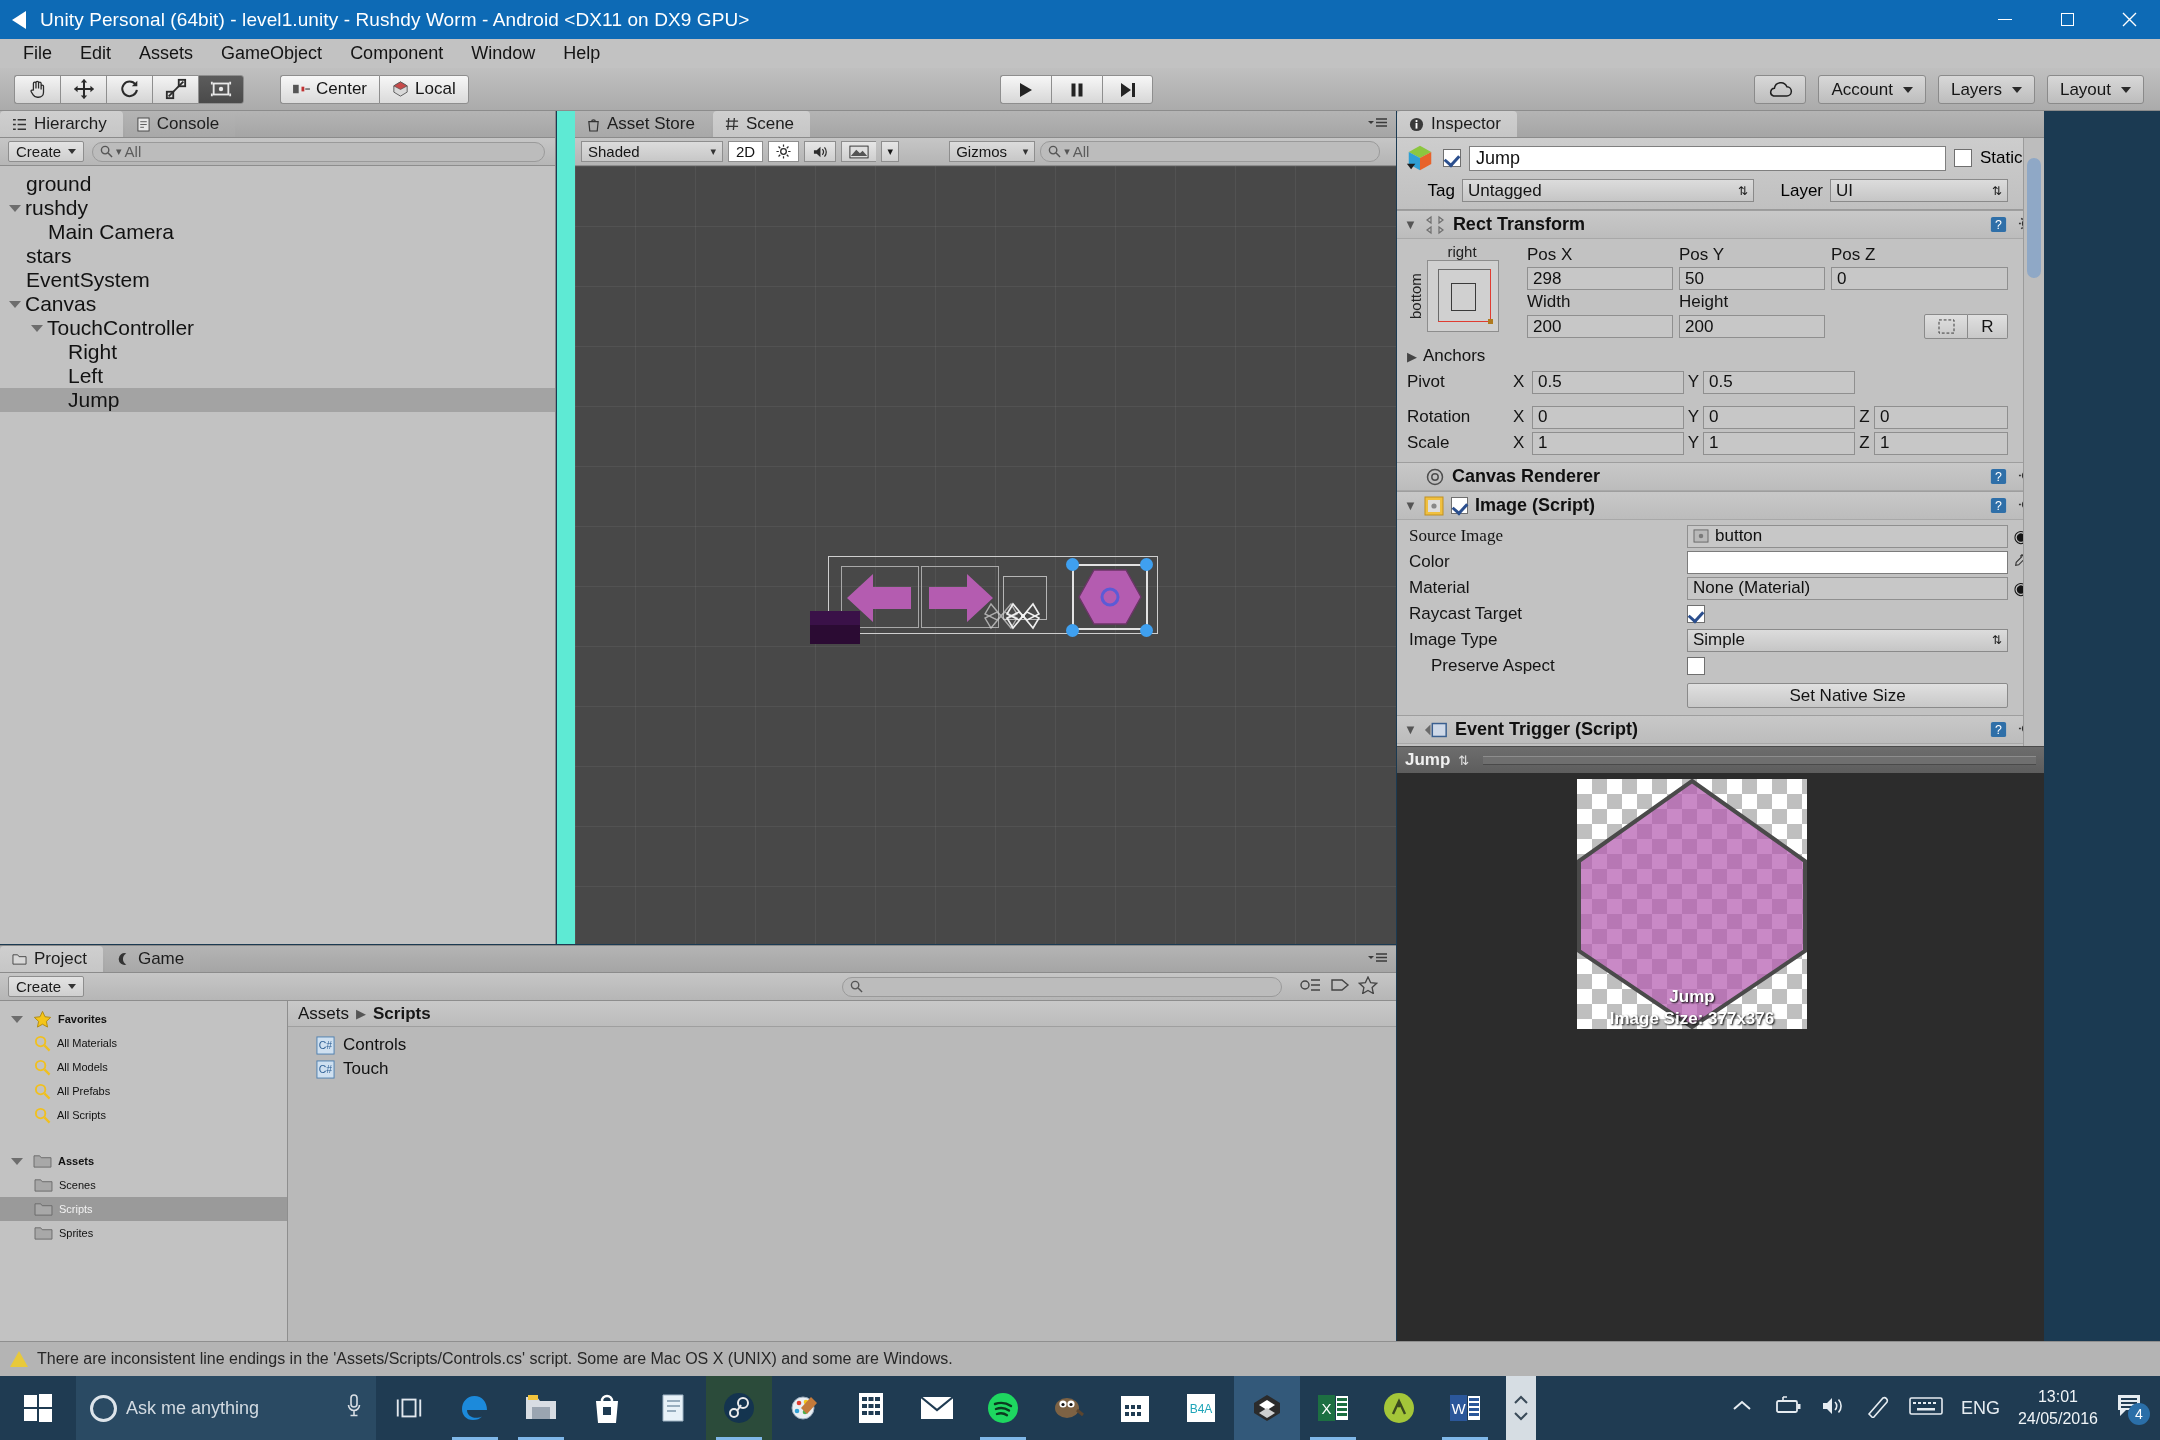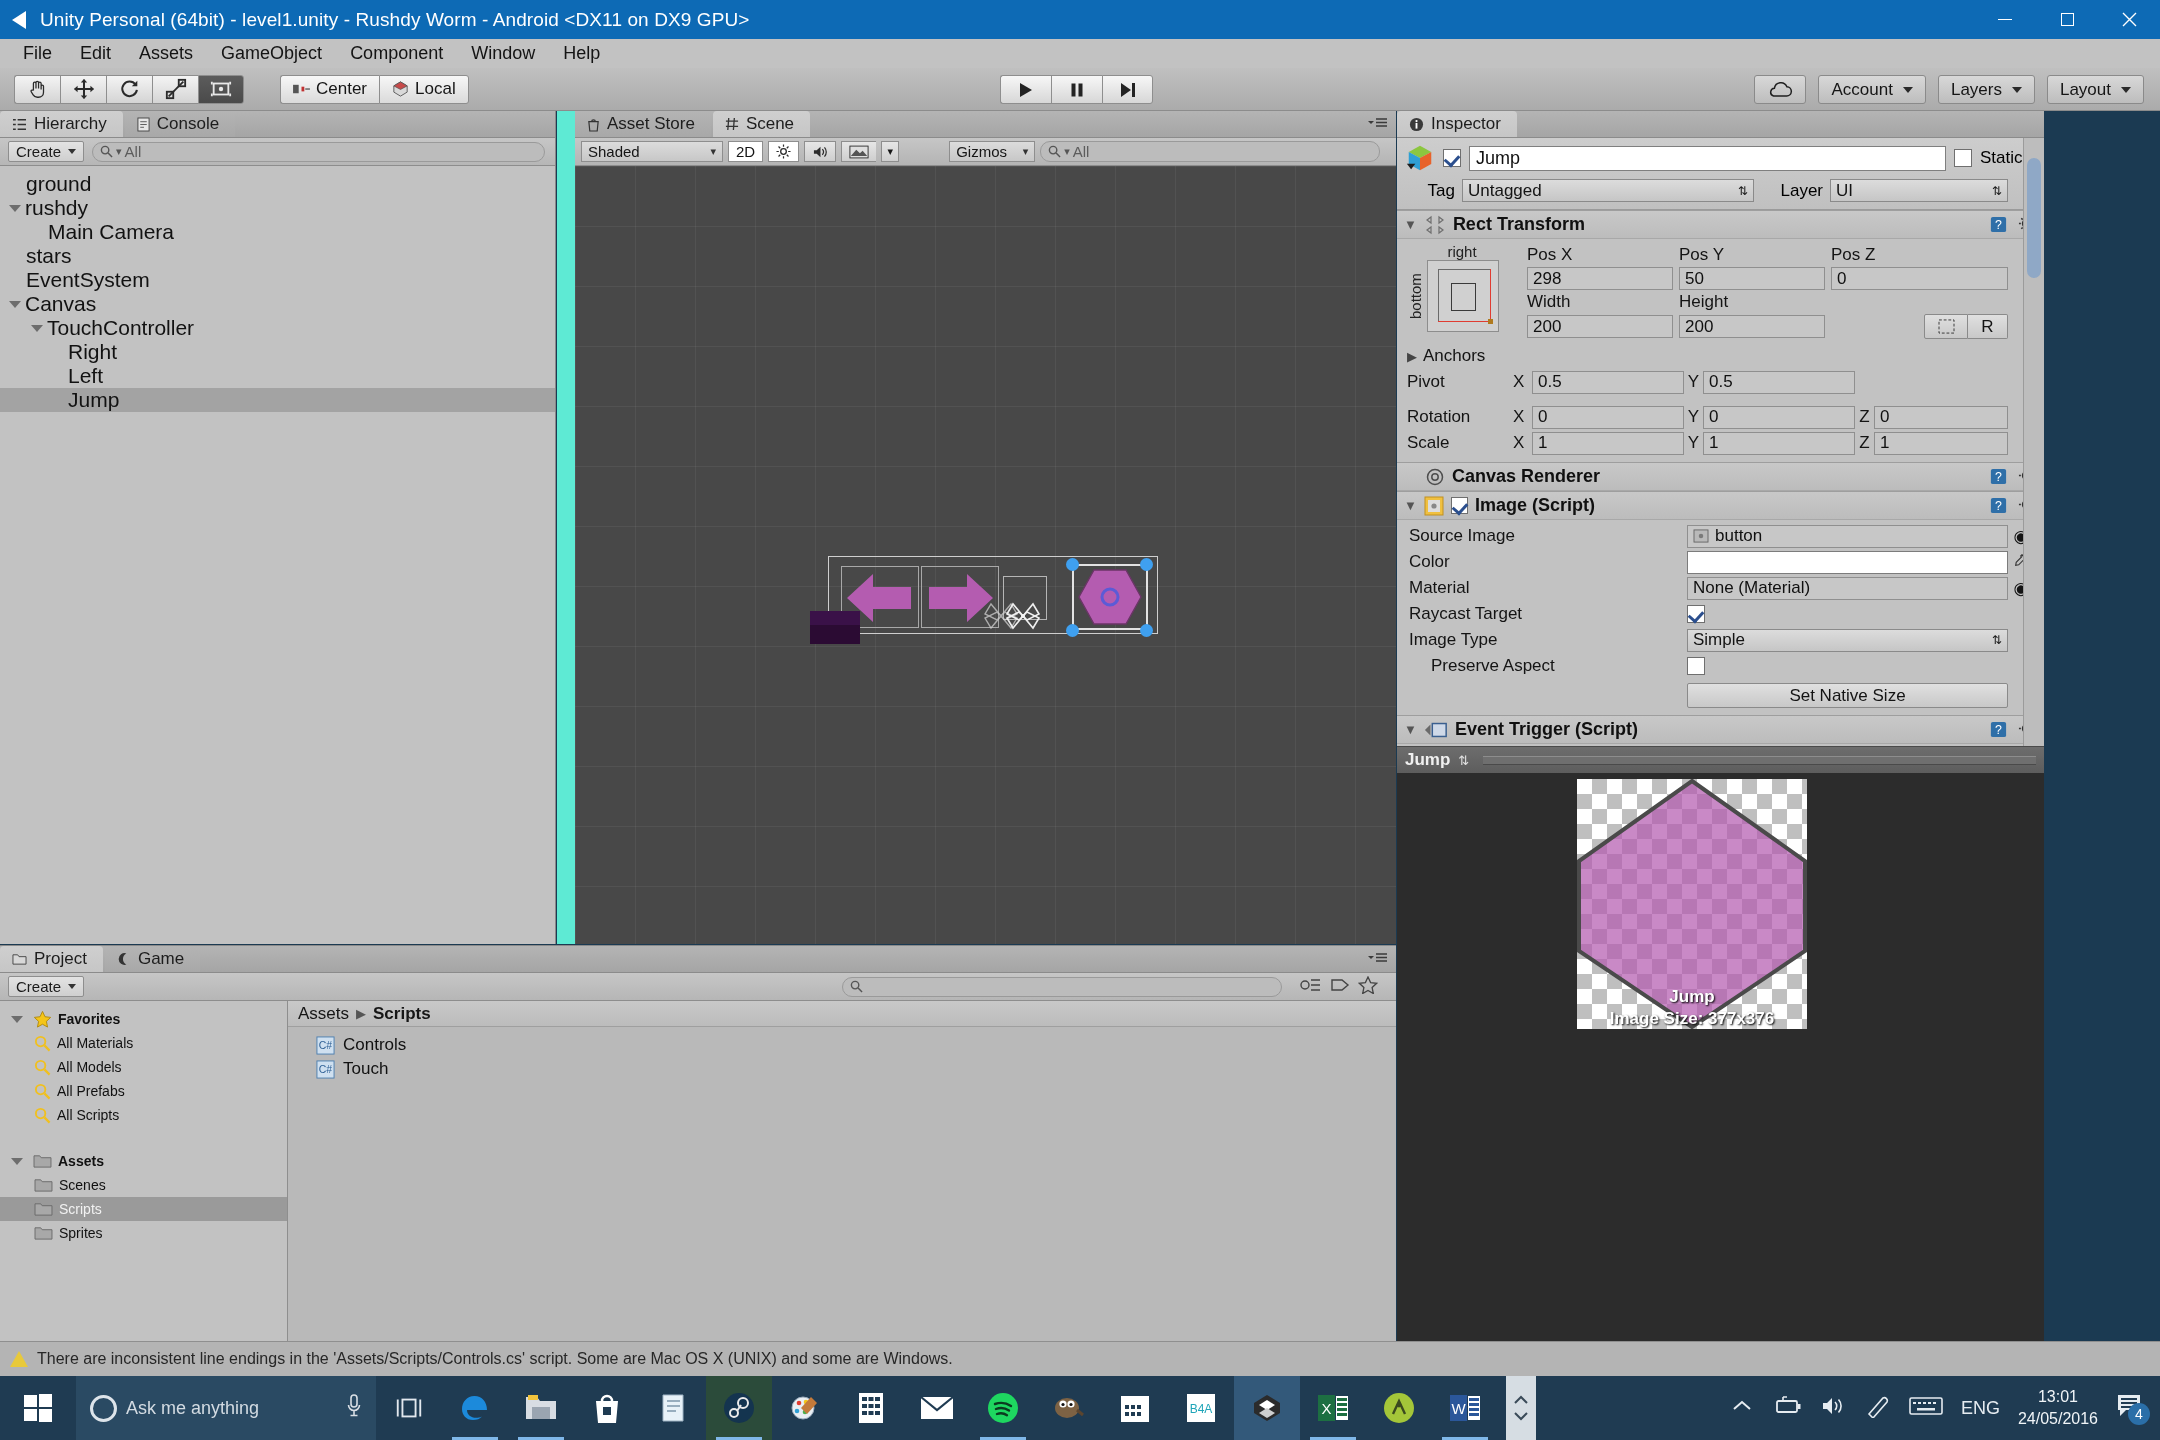--- a/index.html
+++ b/index.html
@@ -210,21 +210,21 @@
     display:flex; align-items:center; padding:0 8px; gap:8px;
   }
   .preview-area { flex:1; background:#2c2c2c; position:relative; overflow:hidden; }
 
   
   .project {
     position:absolute; left:0; top:945px; width:1396px; height:436px;
     background:#c2c2c2; display:flex; flex-direction:column; border-top:1px solid #8a8a8a;
   }
   .proj-main { flex:1; display:flex; overflow:hidden; }
-  .proj-left { width:288px; background:#c2c2c2; border-right:1px solid #8e8e8e; padding-top:6px; font-size:14px; }
+  .proj-left { width:288px; background:#c2c2c2; border-right:1px solid #8e8e8e; padding-top:6px; font-size:11px; }
   .proj-right { flex:1; background:#b9b9b9; }
   .crumbbar {
     height:26px; background:linear-gradient(#c8c8c8,#bcbcbc); border-bottom:1px solid #9f9f9f;
     display:flex; align-items:center; gap:7px; padding-left:10px; font-size:17px; color:#161616;
   }
   .prow { height:24px; display:flex; align-items:center; padding-left:10px; gap:6px; color:#111; }
   .prow.selected { background:#9a9a9a; color:#f2f2f2; }
   .assetrow { height:24px; display:flex; align-items:center; gap:8px; padding-left:28px; font-size:17px; color:#111; }
 
   
@@ -785,21 +785,21 @@
             </svg>
           <svg width="19" height="19" viewBox="0 0 20 20">
               <circle cx="9" cy="9" r="4" fill="none" stroke="#333" stroke-width="2"></circle>
               <path d="M9 1v2 M9 15v2 M1 9h2 M15 9h2" stroke="#333" stroke-width="1.6"></path>
             </svg>
         </span>
       </div>
 
       <div style="padding:3px 10px 7px 12px;">
         <div class="row">
-          <span style="width:278px;">Source Image</span>
+          <span style="width:278px;font-family:Liberation Serif, serif;">Source Image</span>
           <div class="num" style="flex:1;gap:6px;">
             <svg width="16" height="14" viewBox="0 0 17 15">
                 <rect x="1" y="1" width="15" height="13" fill="#b9b9b9" stroke="#666"></rect>
                 <circle cx="8.5" cy="7.5" r="2.4" fill="#7a7a7a"></circle>
               </svg>
             <span>button</span>
           </div>
           <span style="width:26px;text-align:center;">◉</span>
         </div>
         <div class="row">

